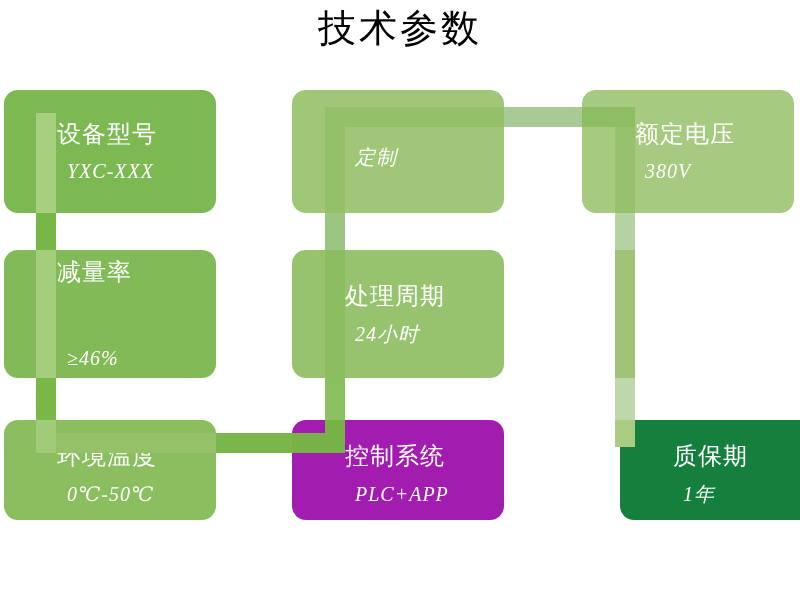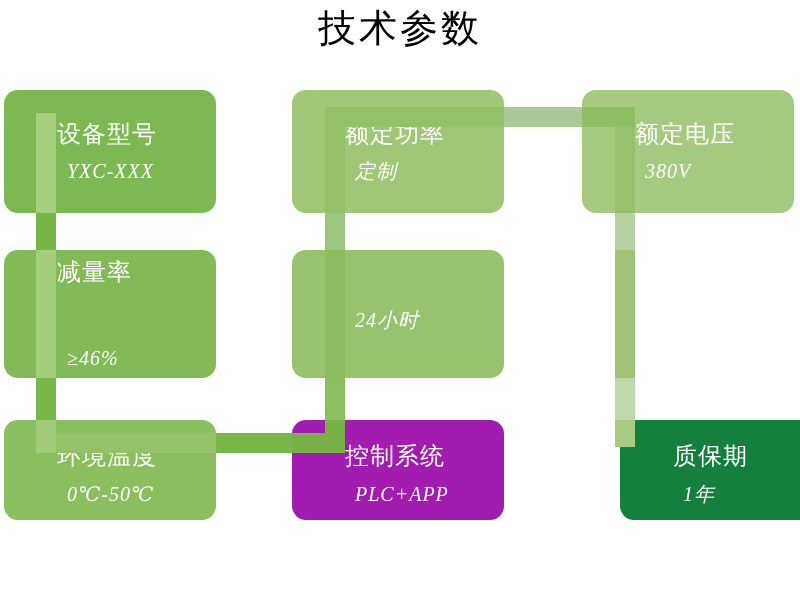--- a/index.html
+++ b/index.html
@@ -66,24 +66,24 @@
   </div>
   <div class="box c0 r2" style="background-color: rgb(138, 190, 94);">
     <div class="lbl">环境温度</div>
     <div class="val">0℃-50℃</div>
   </div>
   <div class="box c1 r2" style="background-color: #a21caf;">
     <div class="lbl">控制系统</div>
     <div class="val">PLC+APP</div>
   </div>
   <div class="box c1 r1" style="background-color: rgb(151, 195, 111);">
+    <div class="lbl">处理周期</div>
     <div class="val">24小时</div>
   </div>
   <div class="box c1 r0" style="background-color: rgb(159, 199, 119);">
-    <div class="lbl">额定功率</div>
     <div class="val">定制</div>
   </div>
   <div class="box c2 r0" style="background-color: rgb(166, 202, 127);">
     <div class="lbl">额定电压</div>
     <div class="val">380V</div>
   </div>
   <div class="box c2 r2" style="background-color: #15803d; margin-left: 38px;">
     <div class="lbl">质保期</div>
     <div class="val">1年</div>
   </div>

